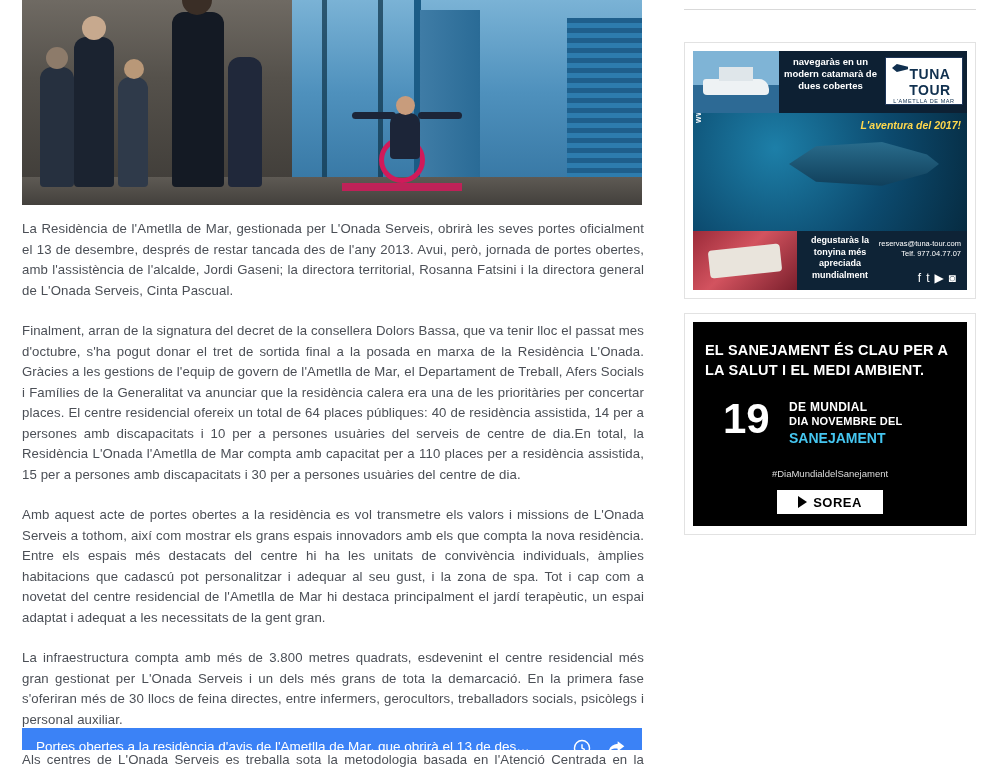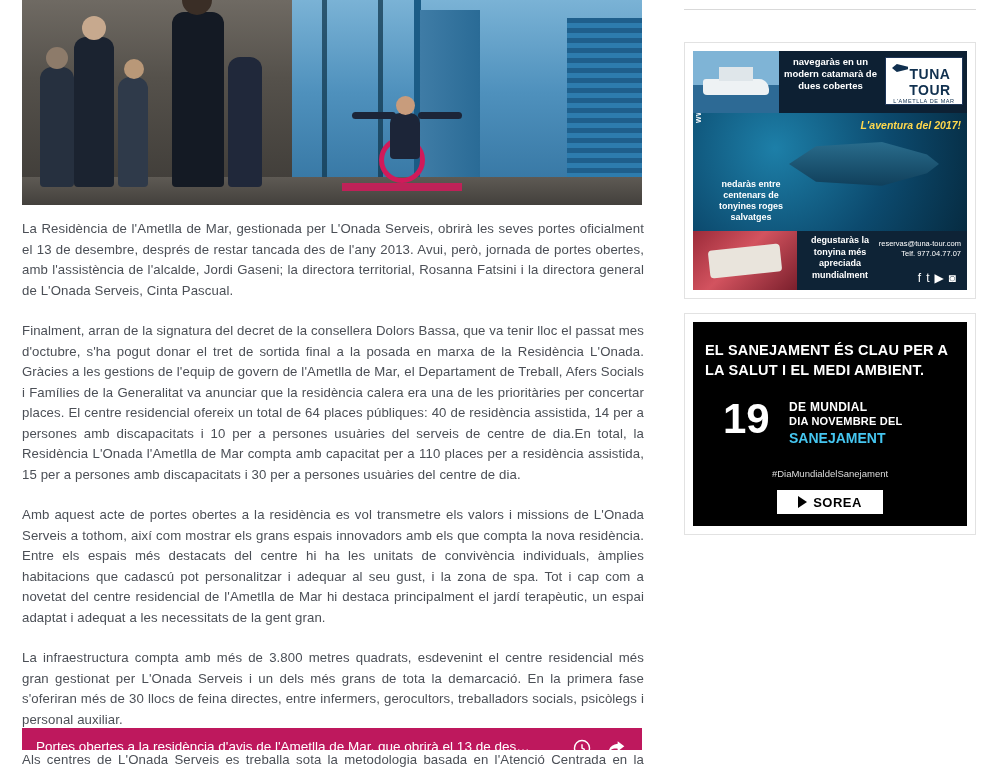--- a/index.html
+++ b/index.html
@@ -101,21 +101,21 @@
     letter-spacing: .1px;
   }
   .article .body {
     padding: 14px 0 0 0;
     width: 622px;
   }
 
   
   .video {
     position: absolute; left: 22px; top: 728px; width: 620px; height: 22px;
-    background: #be185d;
+    background: #3b82f6;
     overflow: hidden;
   }
   .video .vtitle {
     position: absolute; left: 14px; top: 11px;
     color: #fff; font-size: 13.5px; width: 520px;
     white-space: nowrap; overflow: hidden; text-overflow: ellipsis;
   }
   .video .vicon {
     position: absolute; top: 10px; width: 20px; height: 20px; color: #fff;
   }
@@ -352,21 +352,20 @@
           <div class="ln1">TUNA TOUR</div>
           <div class="ln2">L'AMETLLA DE MAR</div>
         </div>
       </div>
 
       <div class="ta-row ta-row2">
         <div class="sea"></div>
         <div class="tuna"></div>
         <div class="vtext">WWW.TUNATOUR.COM</div>
         <div class="adv">L'aventura del 2017!</div>
-        <div class="left-txt">nedaràs entre centenars de tonyines roges salvatges</div>
       </div>
 
       <div class="ta-row ta-row3">
         <div class="food">
           <div class="plate"></div>
         </div>
         <div class="t3">degustaràs la tonyina més apreciada mundialment</div>
         <div class="contact">
           <div>reservas@tuna-tour.com</div>
           <div>Telf. 977.04.77.07</div>

